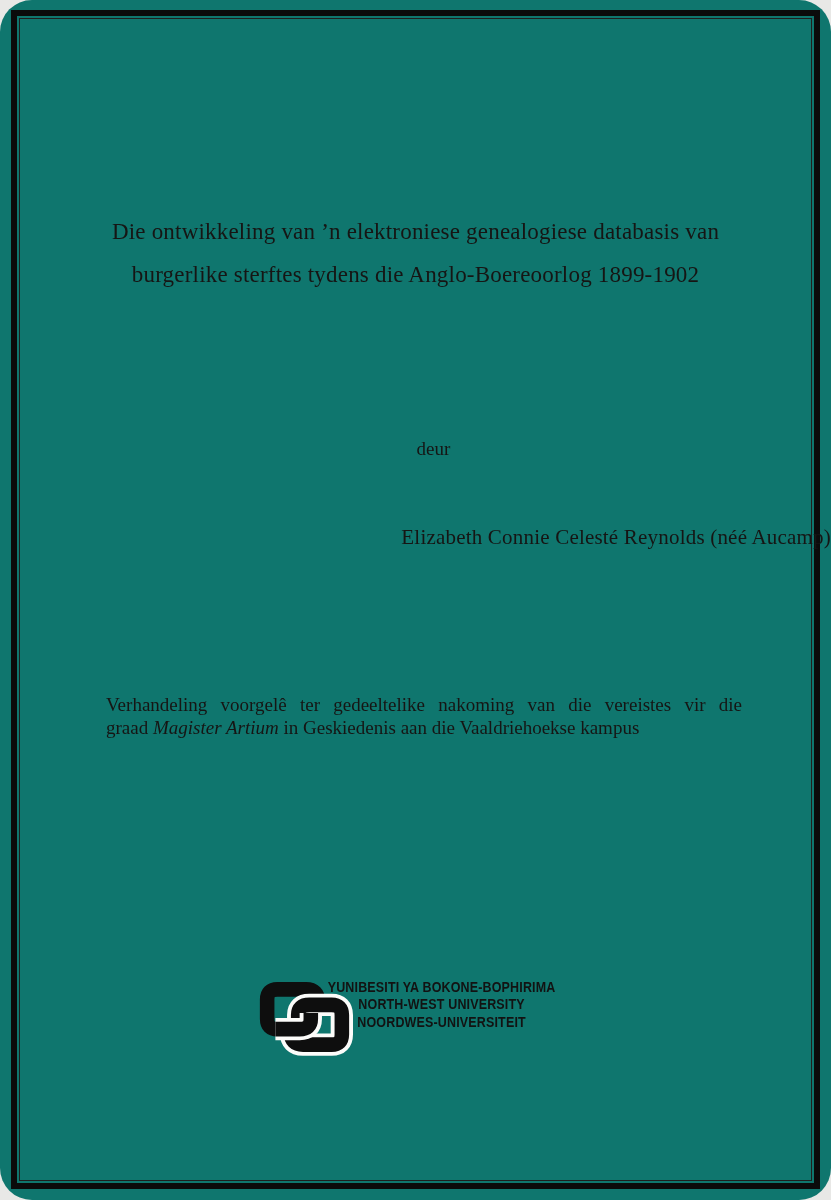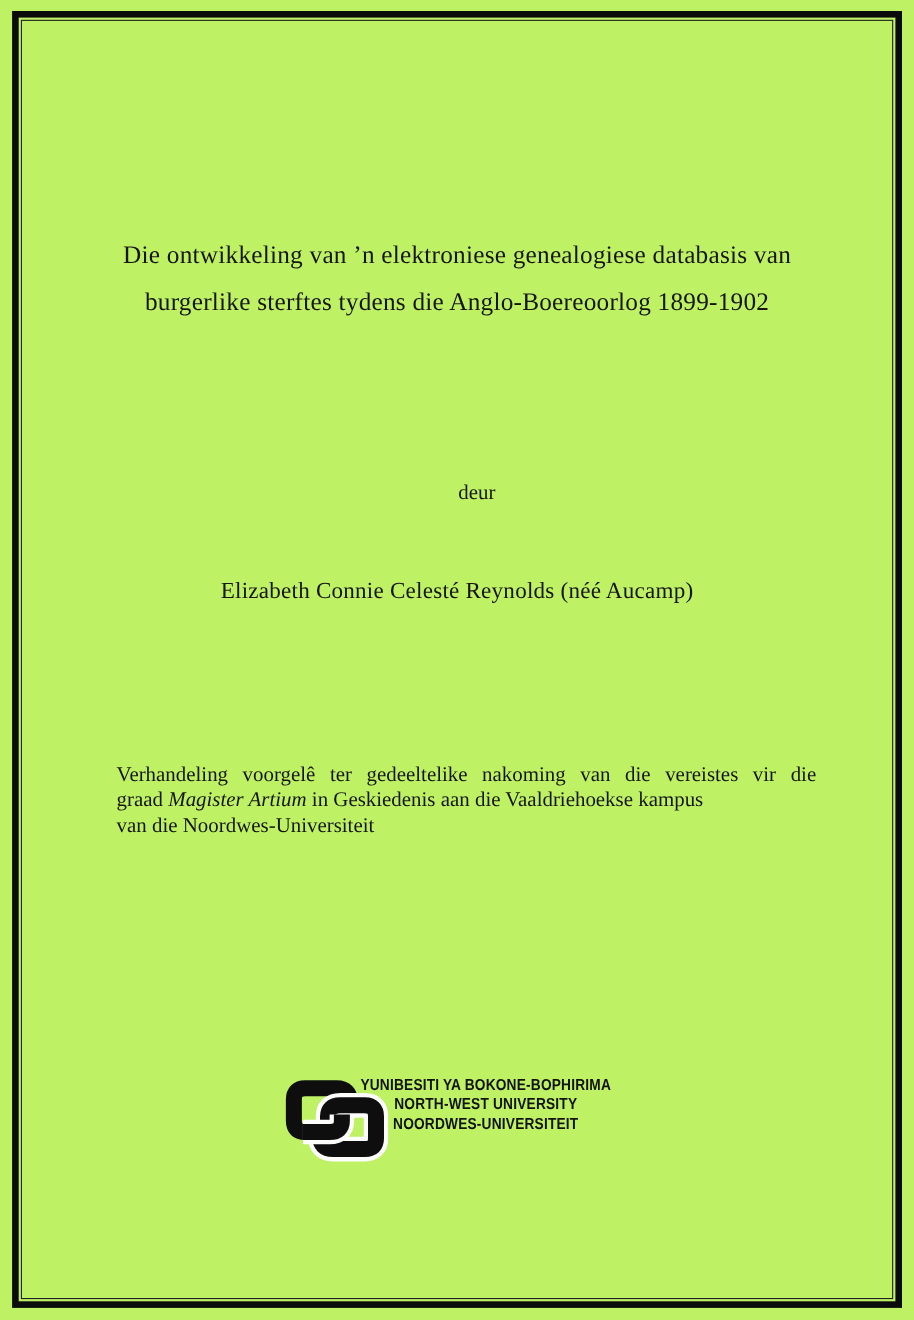--- a/index.html
+++ b/index.html
@@ -1,23 +1,24 @@
 <!DOCTYPE html>
 <html><head>
 <meta charset="utf-8">
 <style>
   html,body{margin:0;padding:0;background:#e8e8e6;}
   .page{
     position:relative;
     width:831px;height:1200px;
     margin:0 auto;
-    background:#bef264;
+    background:#0f766e;
     font-family:"Liberation Serif", serif;
     color:#161514;
     overflow:hidden;
+    border-radius:32px;
   }
   .border-outer{
     position:absolute;
     left:11px;top:10px;right:11px;bottom:11px;
     border:6px solid #0b0b0b;
   }
   .border-inner{
     position:absolute;
     left:2px;top:2px;right:2px;bottom:2px;
     border:1px solid #1f1f1f;
@@ -34,21 +35,21 @@
   .byline{
     position:absolute;
     left:0;right:0;top:438px;
     text-align:center;
     font-size:19px;
     padding-left:36px;
   }
   .author{
     position:absolute;
     left:0;right:0;top:525px;
-    text-align:center;
+    text-align:right;
     font-size:21px;
     letter-spacing:0.2px;
   }
   .statement{
     position:absolute;
     left:106px;top:665px;width:636px;
     font-size:19px;
     line-height:23px;
     margin-top:28px;
   }
@@ -103,21 +104,20 @@
     <div>burgerlike sterftes tydens die Anglo-Boereoorlog 1899-1902</div>
   </div>
 
   <div class="byline">deur</div>
 
   <div class="author">Elizabeth Connie Celesté Reynolds (néé Aucamp)</div>
 
   <div class="statement">
     <div class="line-just">Verhandeling voorgelê ter gedeeltelike nakoming van die vereistes vir die</div>
     <div><span>graad </span><i>Magister Artium</i><span> in Geskiedenis aan die Vaaldriehoekse kampus</span></div>
-    <div>van die Noordwes-Universiteit</div>
   </div>
 
 
   <div class="logo">
     <svg class="logo-mark" viewBox="0 0 100 84" xmlns="http://www.w3.org/2000/svg">
       <defs>
         <path id="lk" d="M 64 30 L 64 26 Q 64 13.5 51.5 13.5 L 22 13.5 Q 11.5 13.5 11.5 24 L 11.5 44 Q 11.5 54.5 22 54.5 L 45 54.5 Q 56.5 54.5 56.5 44 L 56.5 38" fill="none"></path>
         <path id="seg" d="M 20 54.5 L 45 54.5 Q 56.5 54.5 56.5 44 L 56.5 38" fill="none"></path>
       </defs>
 

